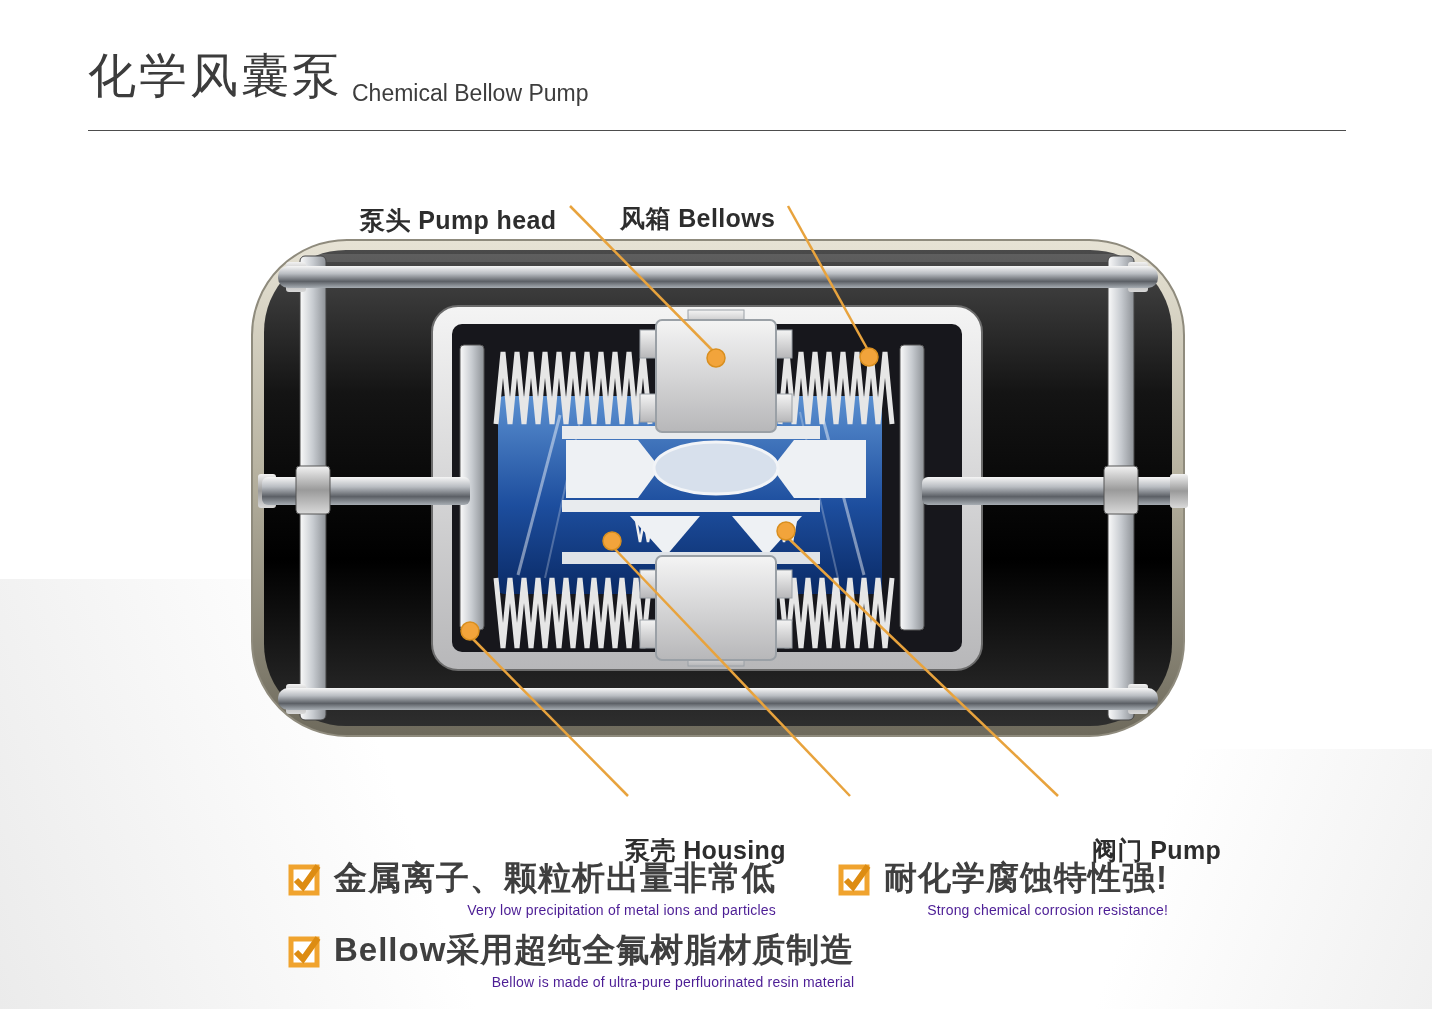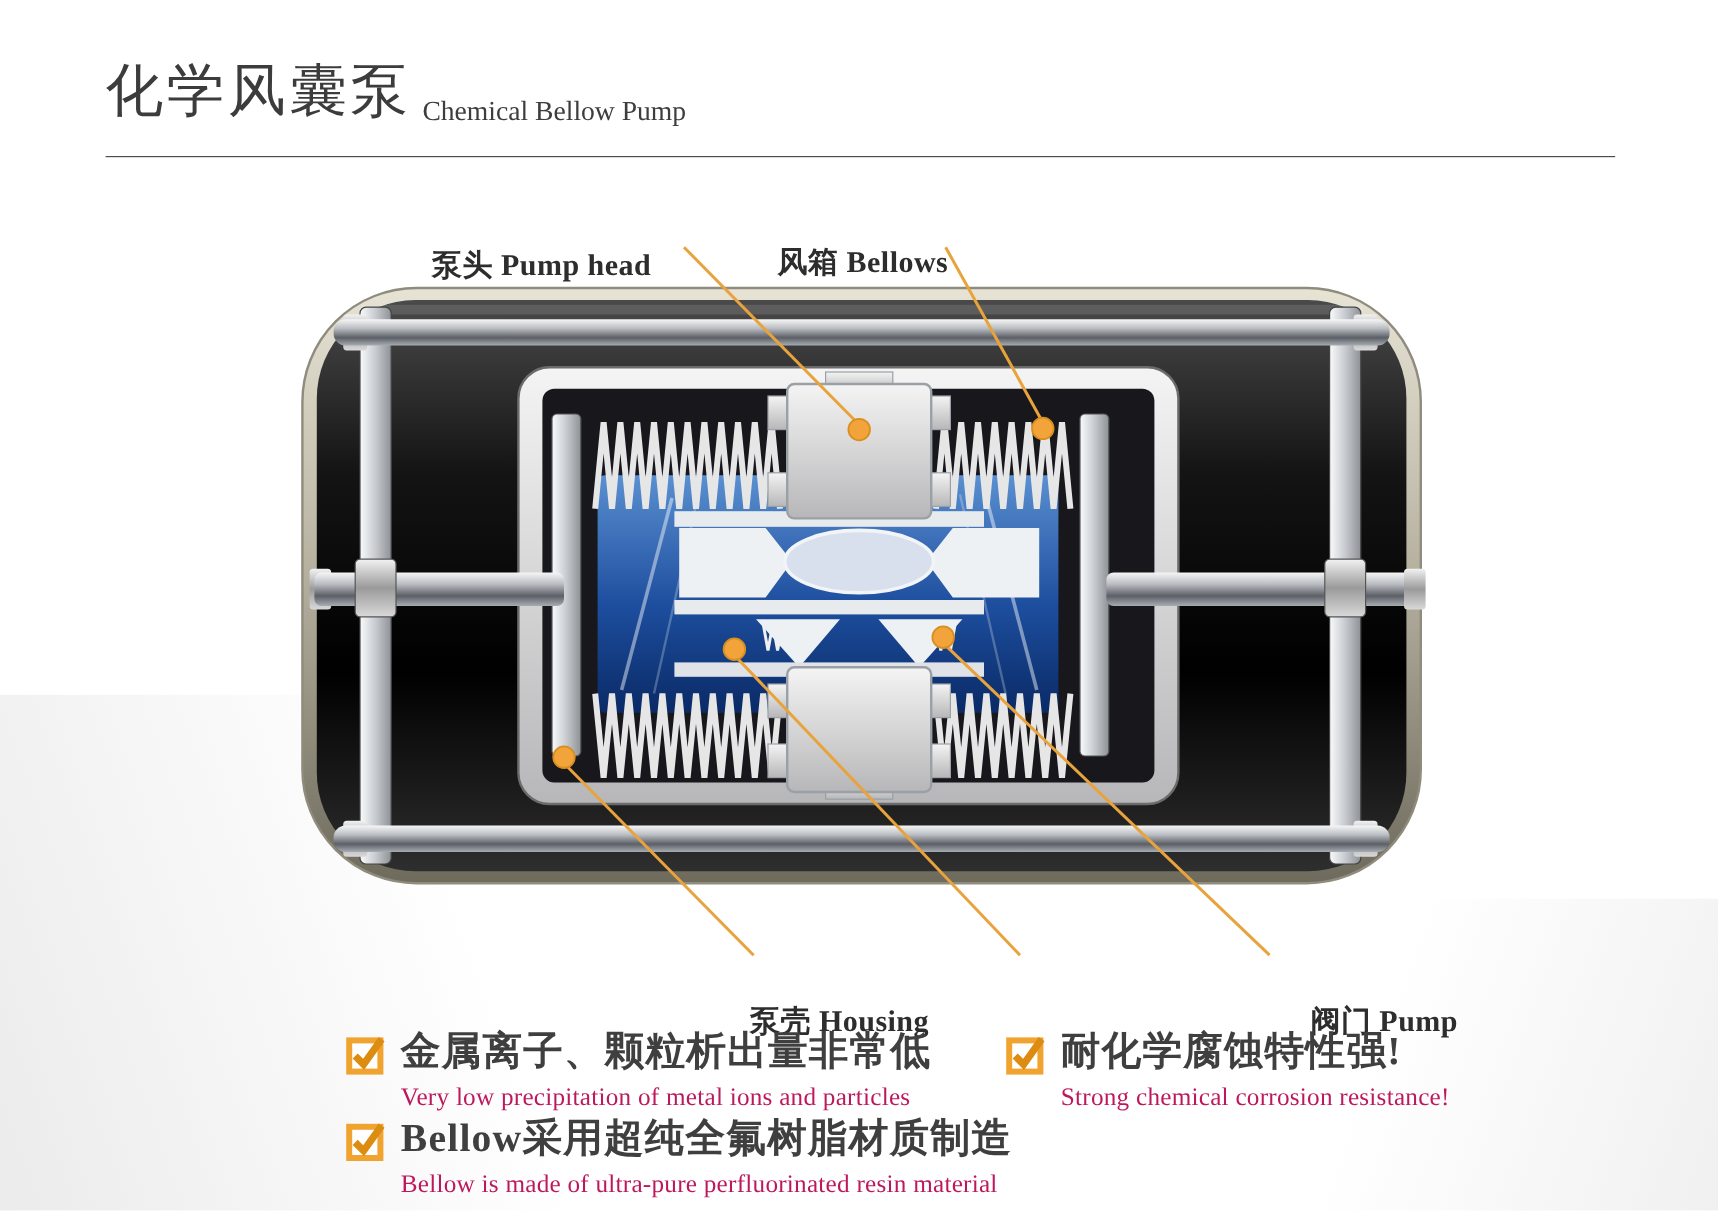--- a/index.html
+++ b/index.html
@@ -1,19 +1,19 @@
 <!DOCTYPE html>
 <html><head>
 <meta charset="utf-8">
 <style>
   * { margin:0; padding:0; box-sizing:border-box; }
   html,body { background:#ffffff; }
   .page {
     position:relative; width:1432px; height:1009px; background:#ffffff;
-    overflow:hidden; font-family:Liberation Serif, serif;
+    overflow:hidden; font-family:Liberation Sans, sans-serif;text-align:right;
   }
   .bg-sweep-left{
     position:absolute; left:0; bottom:0; width:980px; height:430px;
     background:linear-gradient(70deg, #ebebeb 0%, rgba(255,255,255,0) 42%);
     pointer-events:none;
   }
   .bg-sweep-right{
     position:absolute; right:0; bottom:0; width:520px; height:260px;
     background:linear-gradient(290deg, #f0f0f0 0%, rgba(255,255,255,0) 55%);
     pointer-events:none;
@@ -29,33 +29,33 @@
   .header-rule{
     position:absolute; left:88px; top:130px; width:1258px; height:1px;
     background:#4d4d4d;
   }
   .diagram-svg{ position:absolute; left:0; top:0; width:1432px; height:1009px; }
   .callout-label{
     position:absolute; font-size:25px; font-weight:600; color:#2d2d2d;
     letter-spacing:0.4px; white-space:nowrap;margin-top:32px;
   }
   #label-pump-head { left:360px;  top:172px; }
-  #label-bellows   { left:648px;  top:170px; }
+  #label-bellows   { left:620px;  top:170px; }
   #label-housing   { left:625px;  top:802px; }
   #label-valve-case{ left:852px;  top:802px; }
   #label-valve     { left:1092px; top:802px; }
 
   .feature{ position:absolute; display:flex; align-items:flex-start; gap:12px; }
   .feature .checkbox{ width:34px; height:34px; margin-top:4px; flex:none; }
   .feature .zh{
     font-size:33px; font-weight:600; color:#3f3f3f; letter-spacing:1px;
     line-height:1.2; white-space:nowrap;
   }
   .feature .en{
-    font-size:21px; color:#be185d; margin-top:4px; letter-spacing:0.2px;
+    font-size:14px; color:#4c1d95; margin-top:4px; letter-spacing:0.2px;
     white-space:nowrap;
   }
   #feature-1{ left:288px; top:858px; }
   #feature-2{ left:838px; top:858px; }
   #feature-3{ left:288px; top:930px; }
 </style>
 </head>
 <body>
 
 <div class="page">

